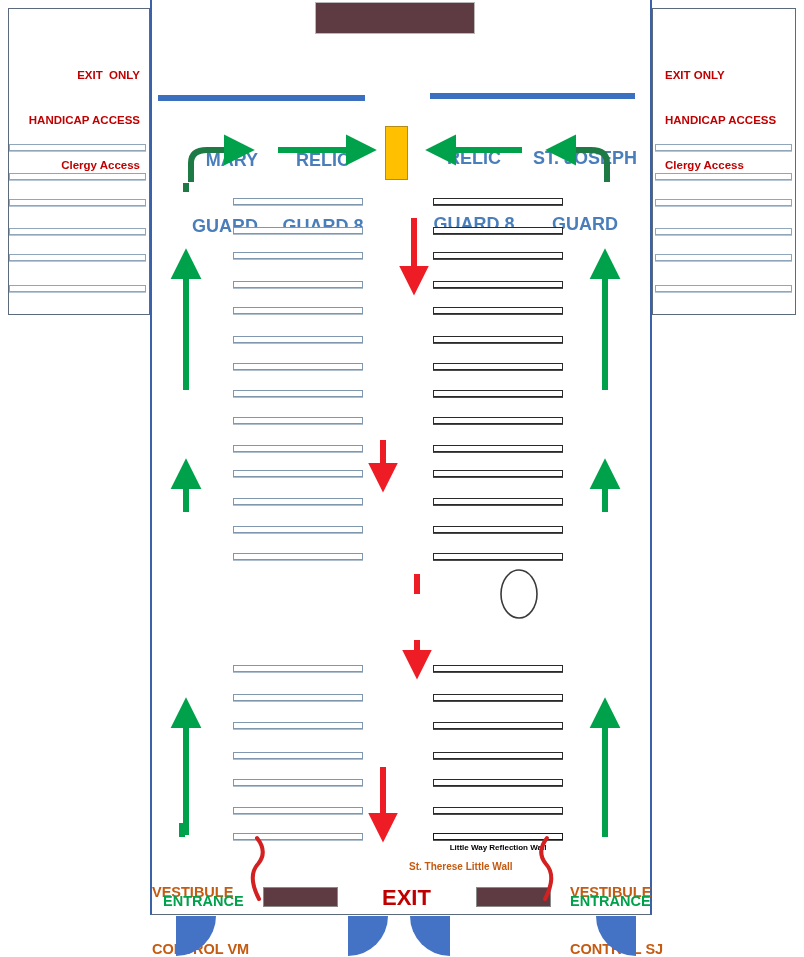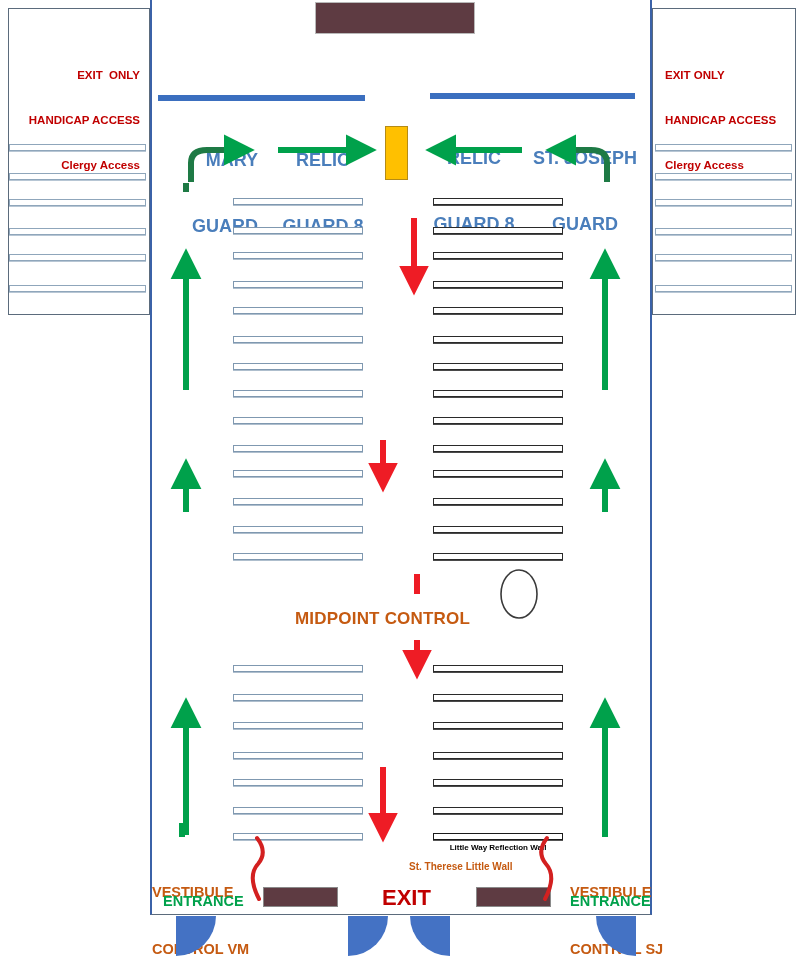--- a/index.html
+++ b/index.html
@@ -213,21 +213,20 @@
     <div class="pew dark" style="left:433px;top:363px;width:130px;"></div>
     <div class="pew dark" style="left:433px;top:390px;width:130px;"></div>
     <div class="pew dark" style="left:433px;top:417px;width:130px;"></div>
     <div class="pew dark" style="left:433px;top:445px;width:130px;"></div>
     <div class="pew dark" style="left:433px;top:470px;width:130px;"></div>
     <div class="pew dark" style="left:433px;top:498px;width:130px;"></div>
     <div class="pew dark" style="left:433px;top:526px;width:130px;"></div>
     <div class="pew dark" style="left:433px;top:553px;width:130px;"></div>
   </div>
 
-  <div class="lbl orange" style="left:295px;top:609px;">MIDPOINT CONTROL</div>
 
   <div>
     <div class="pew light" style="left:233px;top:665px;width:130px;"></div>
     <div class="pew light" style="left:233px;top:694px;width:130px;"></div>
     <div class="pew light" style="left:233px;top:722px;width:130px;"></div>
     <div class="pew light" style="left:233px;top:752px;width:130px;"></div>
     <div class="pew light" style="left:233px;top:779px;width:130px;"></div>
     <div class="pew light" style="left:233px;top:807px;width:130px;"></div>
     <div class="pew light" style="left:233px;top:833px;width:130px;"></div>
   </div>

